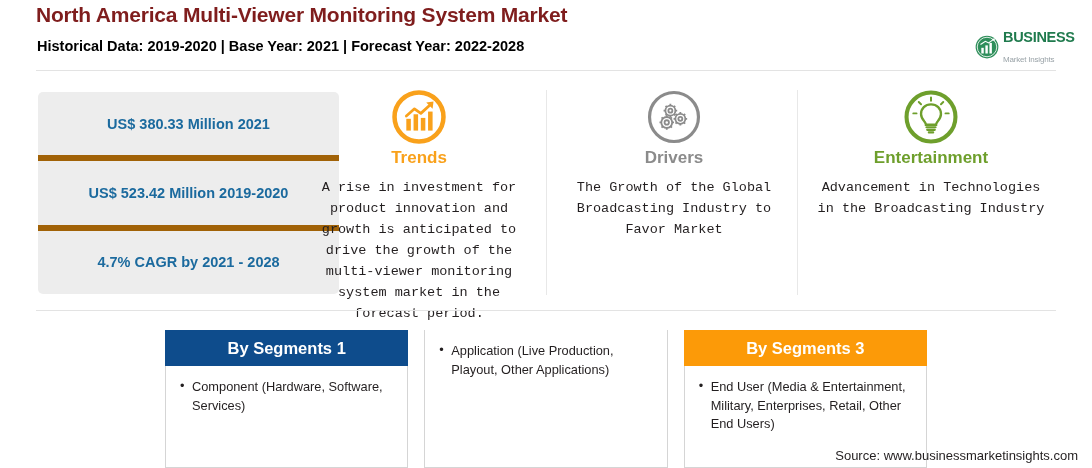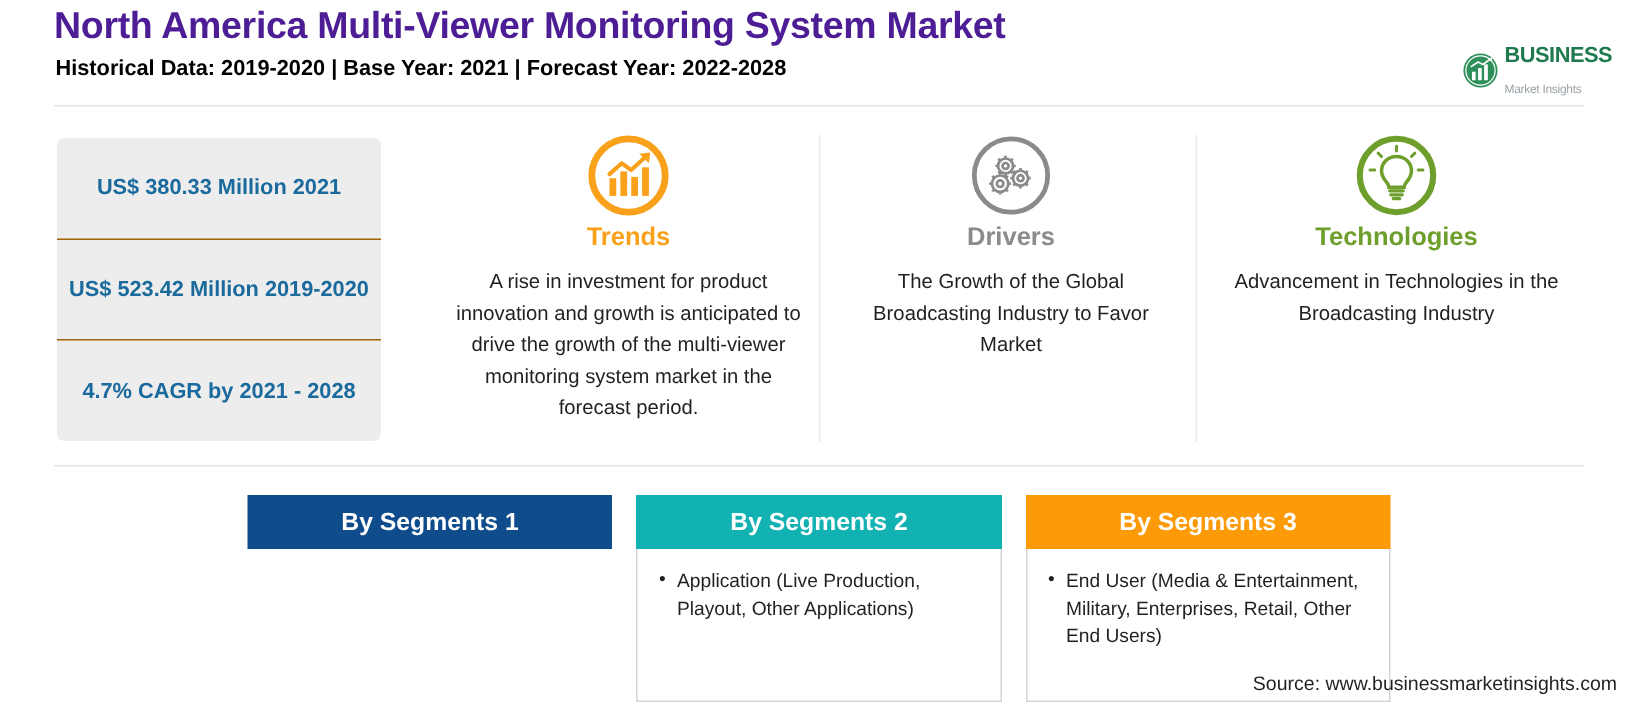--- a/index.html
+++ b/index.html
@@ -20,23 +20,23 @@
   .header {
     position: absolute;
     left: 0; top: 0;
     width: 1092px;
     height: 70px;
   }
   .title {
     position: absolute;
     left: 36px;
     top: 3px;
-    font-size: 25px;
-    font-weight: bold;
-    color: #4c1d95;
+    font-size: 21px;
+    font-weight: bold;
+    color: #7f1d1d;
     letter-spacing: -0.2px;
     white-space: nowrap;
   }
   .subtitle {
     position: absolute;
     left: 37px;
     top: 38px;
     font-size: 14.5px;
     font-weight: bold;
     color: #000000;
@@ -89,41 +89,41 @@
     width: 1020px;
     height: 1px;
     background: #e3e3e3;
   }
 
   
   .stats {
     position: absolute;
     left: 38px;
     top: 92px;
-    width: 216px;
+    width: 301px;
     height: 202px;
     background: #ededed;
     border-radius: 5px;
     display: flex;
     flex-direction: column;
   }
   .stat-row {
     flex: 1 1 0;
     display: flex;
     align-items: center;
     justify-content: center;
     text-align: center;
     font-size: 14.5px;
     font-weight: bold;
     color: #1b6a9e;
     padding: 0 8px;
     box-sizing: border-box;
   }
   .stat-row + .stat-row {
-    border-top: 1px solid #a16207;
+    border-top: 6px solid #a16207;
   }
 
   
   .col {
     position: absolute;
     top: 88px;
     text-align: center;
   }
   .col-trends    { left: 300px; width: 238px; }
   .col-drivers   { left: 558px; width: 232px; }
@@ -151,20 +151,21 @@
   }
   .label-trends  { color: #f9a11b; }
   .label-drivers { color: #8b8b8b; }
   .label-opps    { color: #6e9f2c; }
 
   .col-body {
     margin-top: 10px;
     font-size: 13.5px;
     line-height: 1.55;
     color: #231f20;
+    font-family: Liberation Mono, monospace;
   }
   .col-trends  .col-body { padding: 0 3px; }
   .col-drivers .col-body { padding: 0 12px; }
   .col-opps    .col-body { padding: 0 4px; }
 
   
   .segments {
     position: absolute;
     left: 165px;
     top: 330px;
@@ -306,34 +307,38 @@
   <div class="icon-wrap">
     <svg viewBox="0 0 64 64" width="58" height="58" aria-hidden="true">
       <circle cx="32" cy="32" r="27" fill="none" stroke="#6e9f2c" stroke-width="4.5"></circle>
       <path d="M32 18 C25.5 18 21 22.8 21 28.6 C21 32.6 23.3 35.2 24.9 37.2
                C25.9 38.4 26.4 39.2 26.4 40.6 L37.6 40.6 C37.6 39.2 38.1 38.4 39.1 37.2
                C40.7 35.2 43 32.6 43 28.6 C43 22.8 38.5 18 32 18 Z" fill="none" stroke="#6e9f2c" stroke-width="2.6"></path>
       <path d="M27 43.3 L37 43.3 M27.8 46.2 L36.2 46.2 M29.6 49 L34.4 49" stroke="#6e9f2c" stroke-width="2.4" stroke-linecap="round"></path>
       <path d="M32 10.5 L32 14 M18.5 15.5 L21 18 M45.5 15.5 L43 18 M12.5 28 L16 28 M51.5 28 L48 28" stroke="#6e9f2c" stroke-width="2.2" stroke-linecap="round"></path>
     </svg>
   </div>
-  <div class="col-label label-opps">Technologies</div>
+  <div class="col-label label-opps">Entertainment</div>
   <div class="col-body">Advancement in Technologies in the Broadcasting Industry</div>
 </div>
 
 <div class="hr-mid"></div>
 
 <div class="segments">
 
   <div class="seg-card">
     <div class="seg-head" style="background: rgb(14, 76, 140);">By Segments 1</div>
+    <div class="seg-body">
+      <ul>
+        <li>Component (Hardware, Software, Services)</li>
+      </ul>
+    </div>
   </div>
 
   <div class="seg-card">
-    <div class="seg-head" style="background: rgb(18, 178, 178);">By Segments 2</div>
     <div class="seg-body">
       <ul>
         <li>Application (Live Production, Playout, Other Applications)</li>
       </ul>
     </div>
   </div>
 
   <div class="seg-card">
     <div class="seg-head" style="background: rgb(252, 154, 8);">By Segments 3</div>
     <div class="seg-body">

